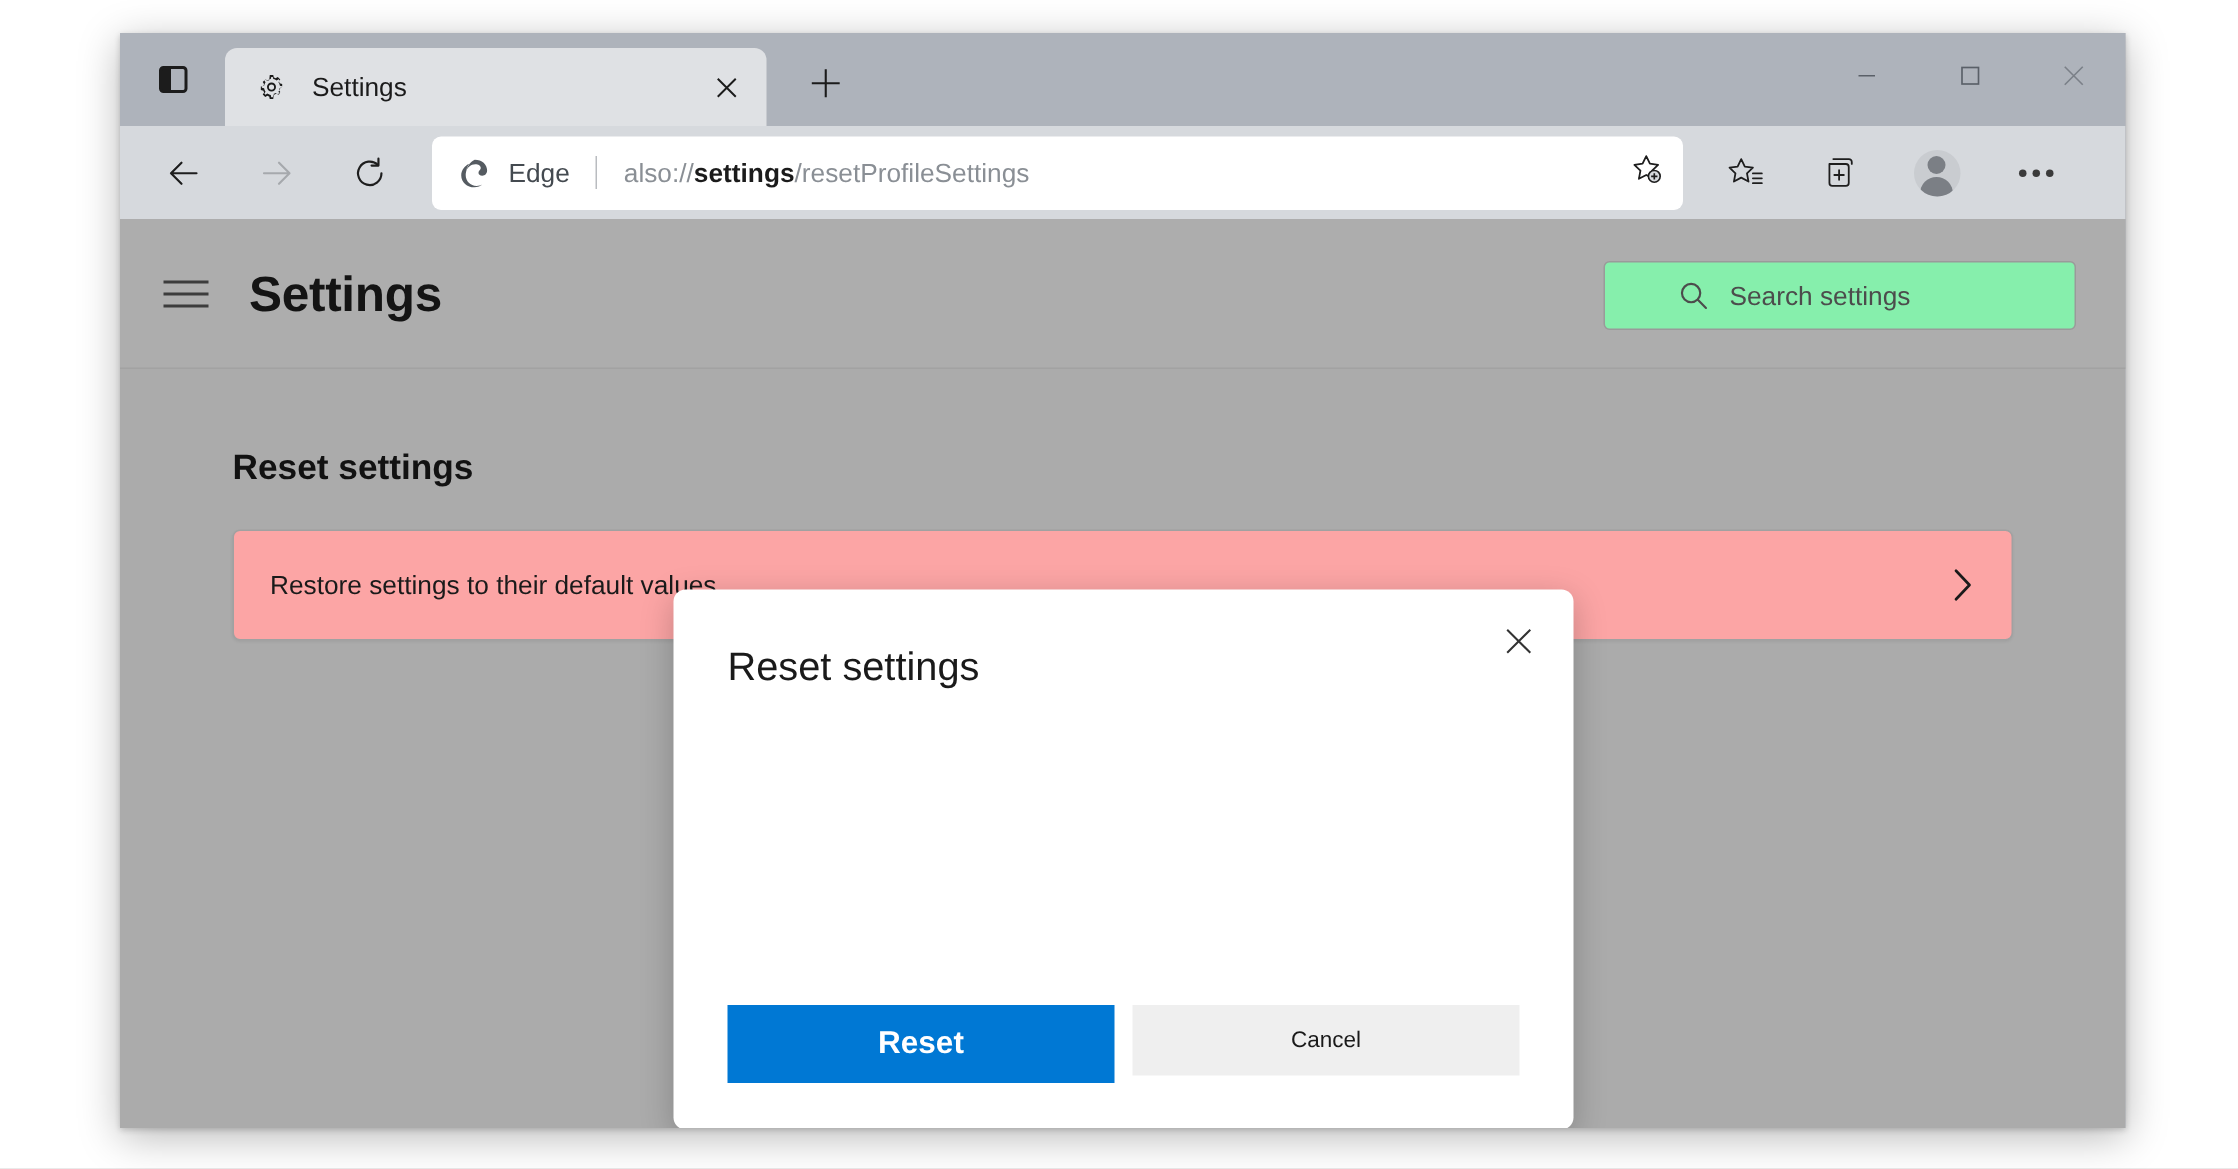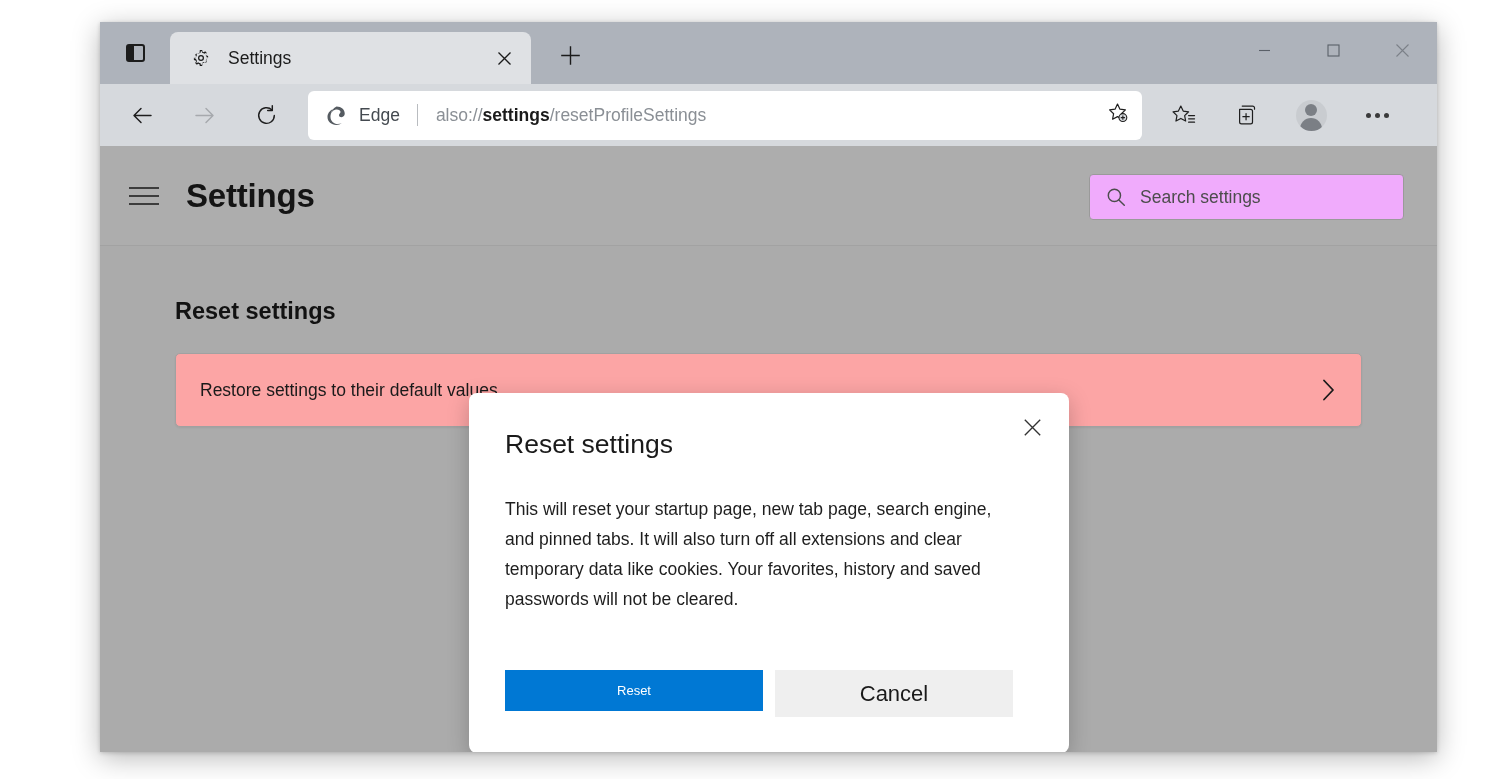--- a/index.html
+++ b/index.html
@@ -15,21 +15,20 @@
   
   #browser-window {
     position: absolute;
     left: 80px;
     top: 22px;
     width: 1337px;
     height: 730px;
     background: #abb0b8;
     box-shadow: 0 6px 26px rgba(0,0,0,0.28), 0 1px 4px rgba(0,0,0,0.18);
     overflow: hidden;
-    margin-left: 20px;
   }
 
   
   #title-bar {
     position: relative;
     height: 62px;
     background: #aeb3bb;
   }
 
   #tab-actions-button {
@@ -192,24 +191,24 @@
     margin-left: 23px;
     font-size: 33px;
     font-weight: 600;
     color: #141414;
     letter-spacing: -0.2px;
   }
   #search-settings-box {
     position: absolute;
     right: 33px; top: 28px;
     width: 315px; height: 46px;
-    background: #f0abfc;
+    background: #86efac;
     border: 1px solid #9a9a9a;
     border-radius: 4px;
-    display: flex; align-items: center;
+    display: flex; align-items: center; padding-left: 33px;
   }
   #search-settings-input {
     margin-left: 14px;
     font-size: 17.5px;
     color: #4c4c4c;
   }
 
   #settings-body { position: relative; padding: 52px 0 0 0; }
   #section-title {
     margin-left: 75px;
@@ -269,36 +268,36 @@
     line-height: 30px;
     color: #1e1e1e;
   }
   #dialog-buttons {
     position: absolute;
     left: 36px; top: 277px;
     display: flex;
     gap: 12px;
   }
   #reset-confirm-button {
-    width: 258px; height: 41px;
+    width: 258px; height: 52px;
     background: #0078d4;
     color: #ffffff;
     border: none;
     font-family: "Liberation Sans", sans-serif;
-    font-size: 13px;
-    font-weight: 400;
+    font-size: 21px;
+    font-weight: 700;
     cursor: pointer;
   }
   #cancel-button {
-    width: 238px; height: 47px;
+    width: 258px; height: 47px;
     background: #efefef;
     color: #1a1a1a;
     border: none;
     font-family: "Liberation Sans", sans-serif;
-    font-size: 22px;
+    font-size: 15px;
     font-weight: 400;
     cursor: pointer;
   }
 </style>
 </head>
 <body>
 
 <div id="browser-window">
 
   <div id="title-bar">
@@ -443,21 +442,20 @@
       </div>
     </div>
 
     <div id="reset-dialog">
       <div id="dialog-close-button">
         <svg width="19" height="19" viewBox="0 0 19 19">
           <path d="M1.8 1.8 17.2 17.2M17.2 1.8 1.8 17.2" stroke="#333333" stroke-width="1.35" fill="none"></path>
         </svg>
       </div>
       <div id="dialog-title">Reset settings</div>
-      <div id="dialog-body">This will reset your startup page, new tab page, search engine, and pinned tabs. It will also turn off all extensions and clear temporary data like cookies. Your favorites, history and saved passwords will not be cleared.</div>
       <div id="dialog-buttons">
         <button id="reset-confirm-button">Reset</button>
         <button id="cancel-button">Cancel</button>
       </div>
     </div>
 
   </div>
 </div>
 
 </body></html>

